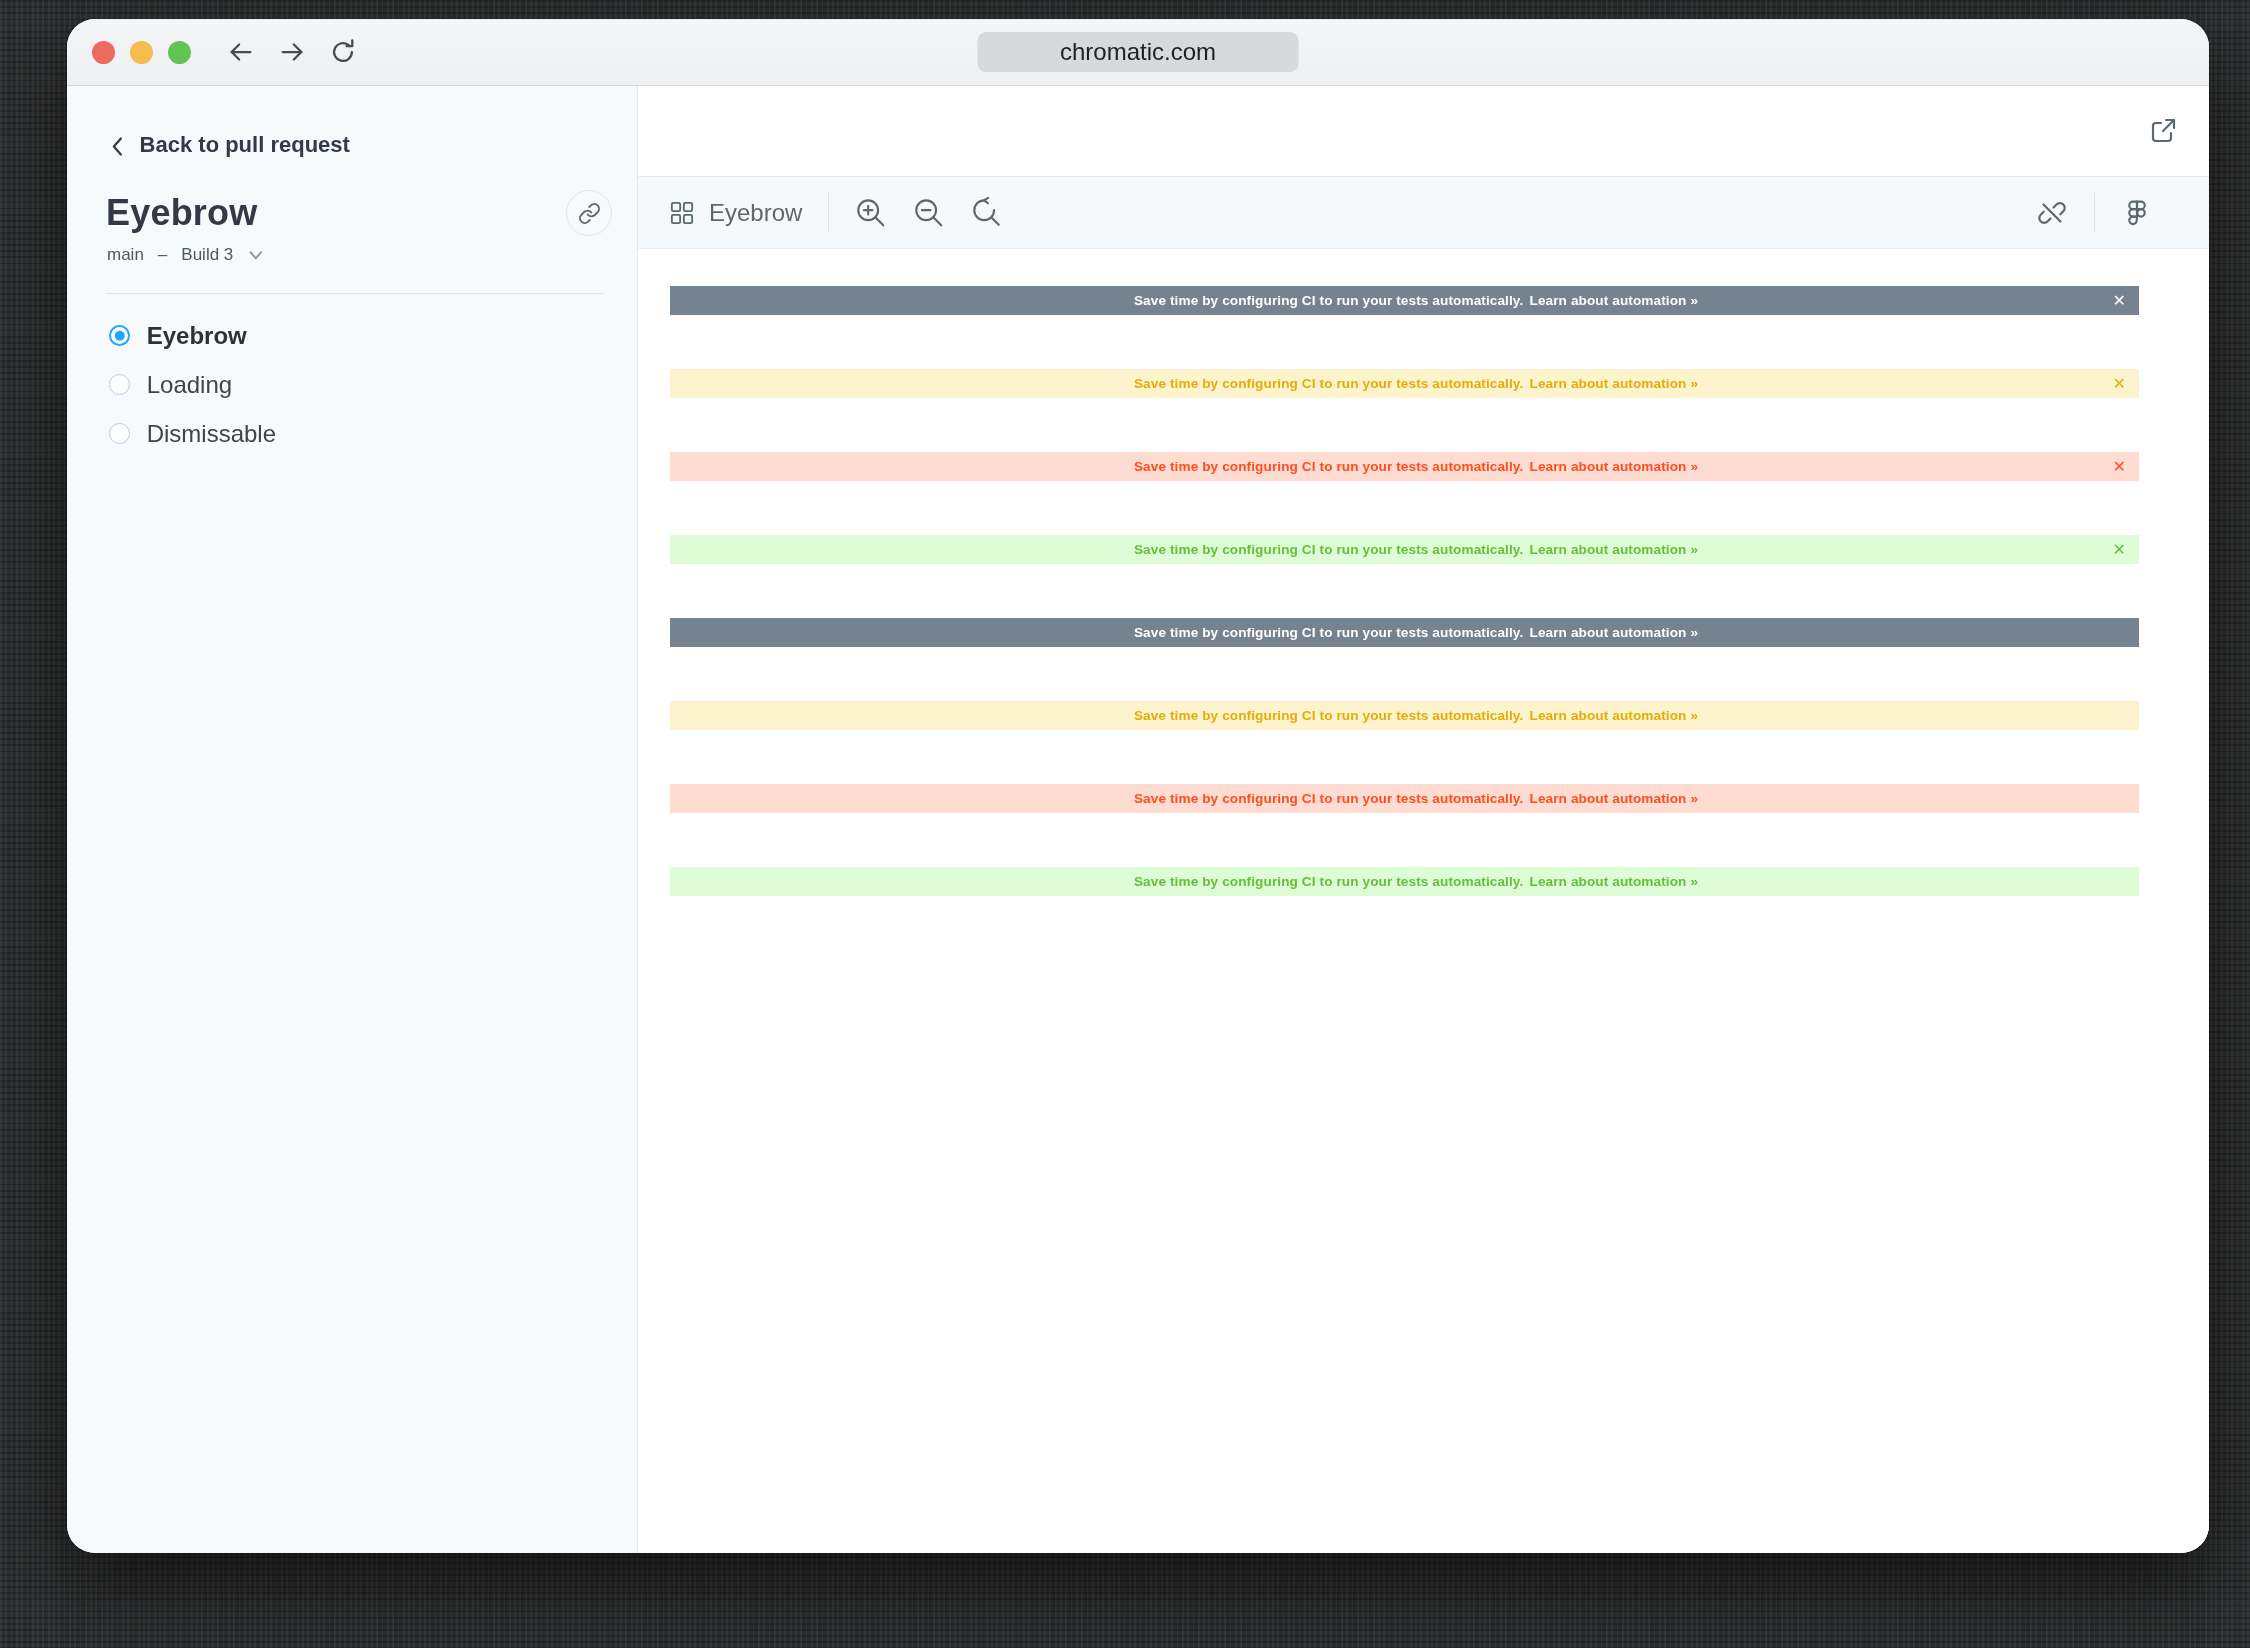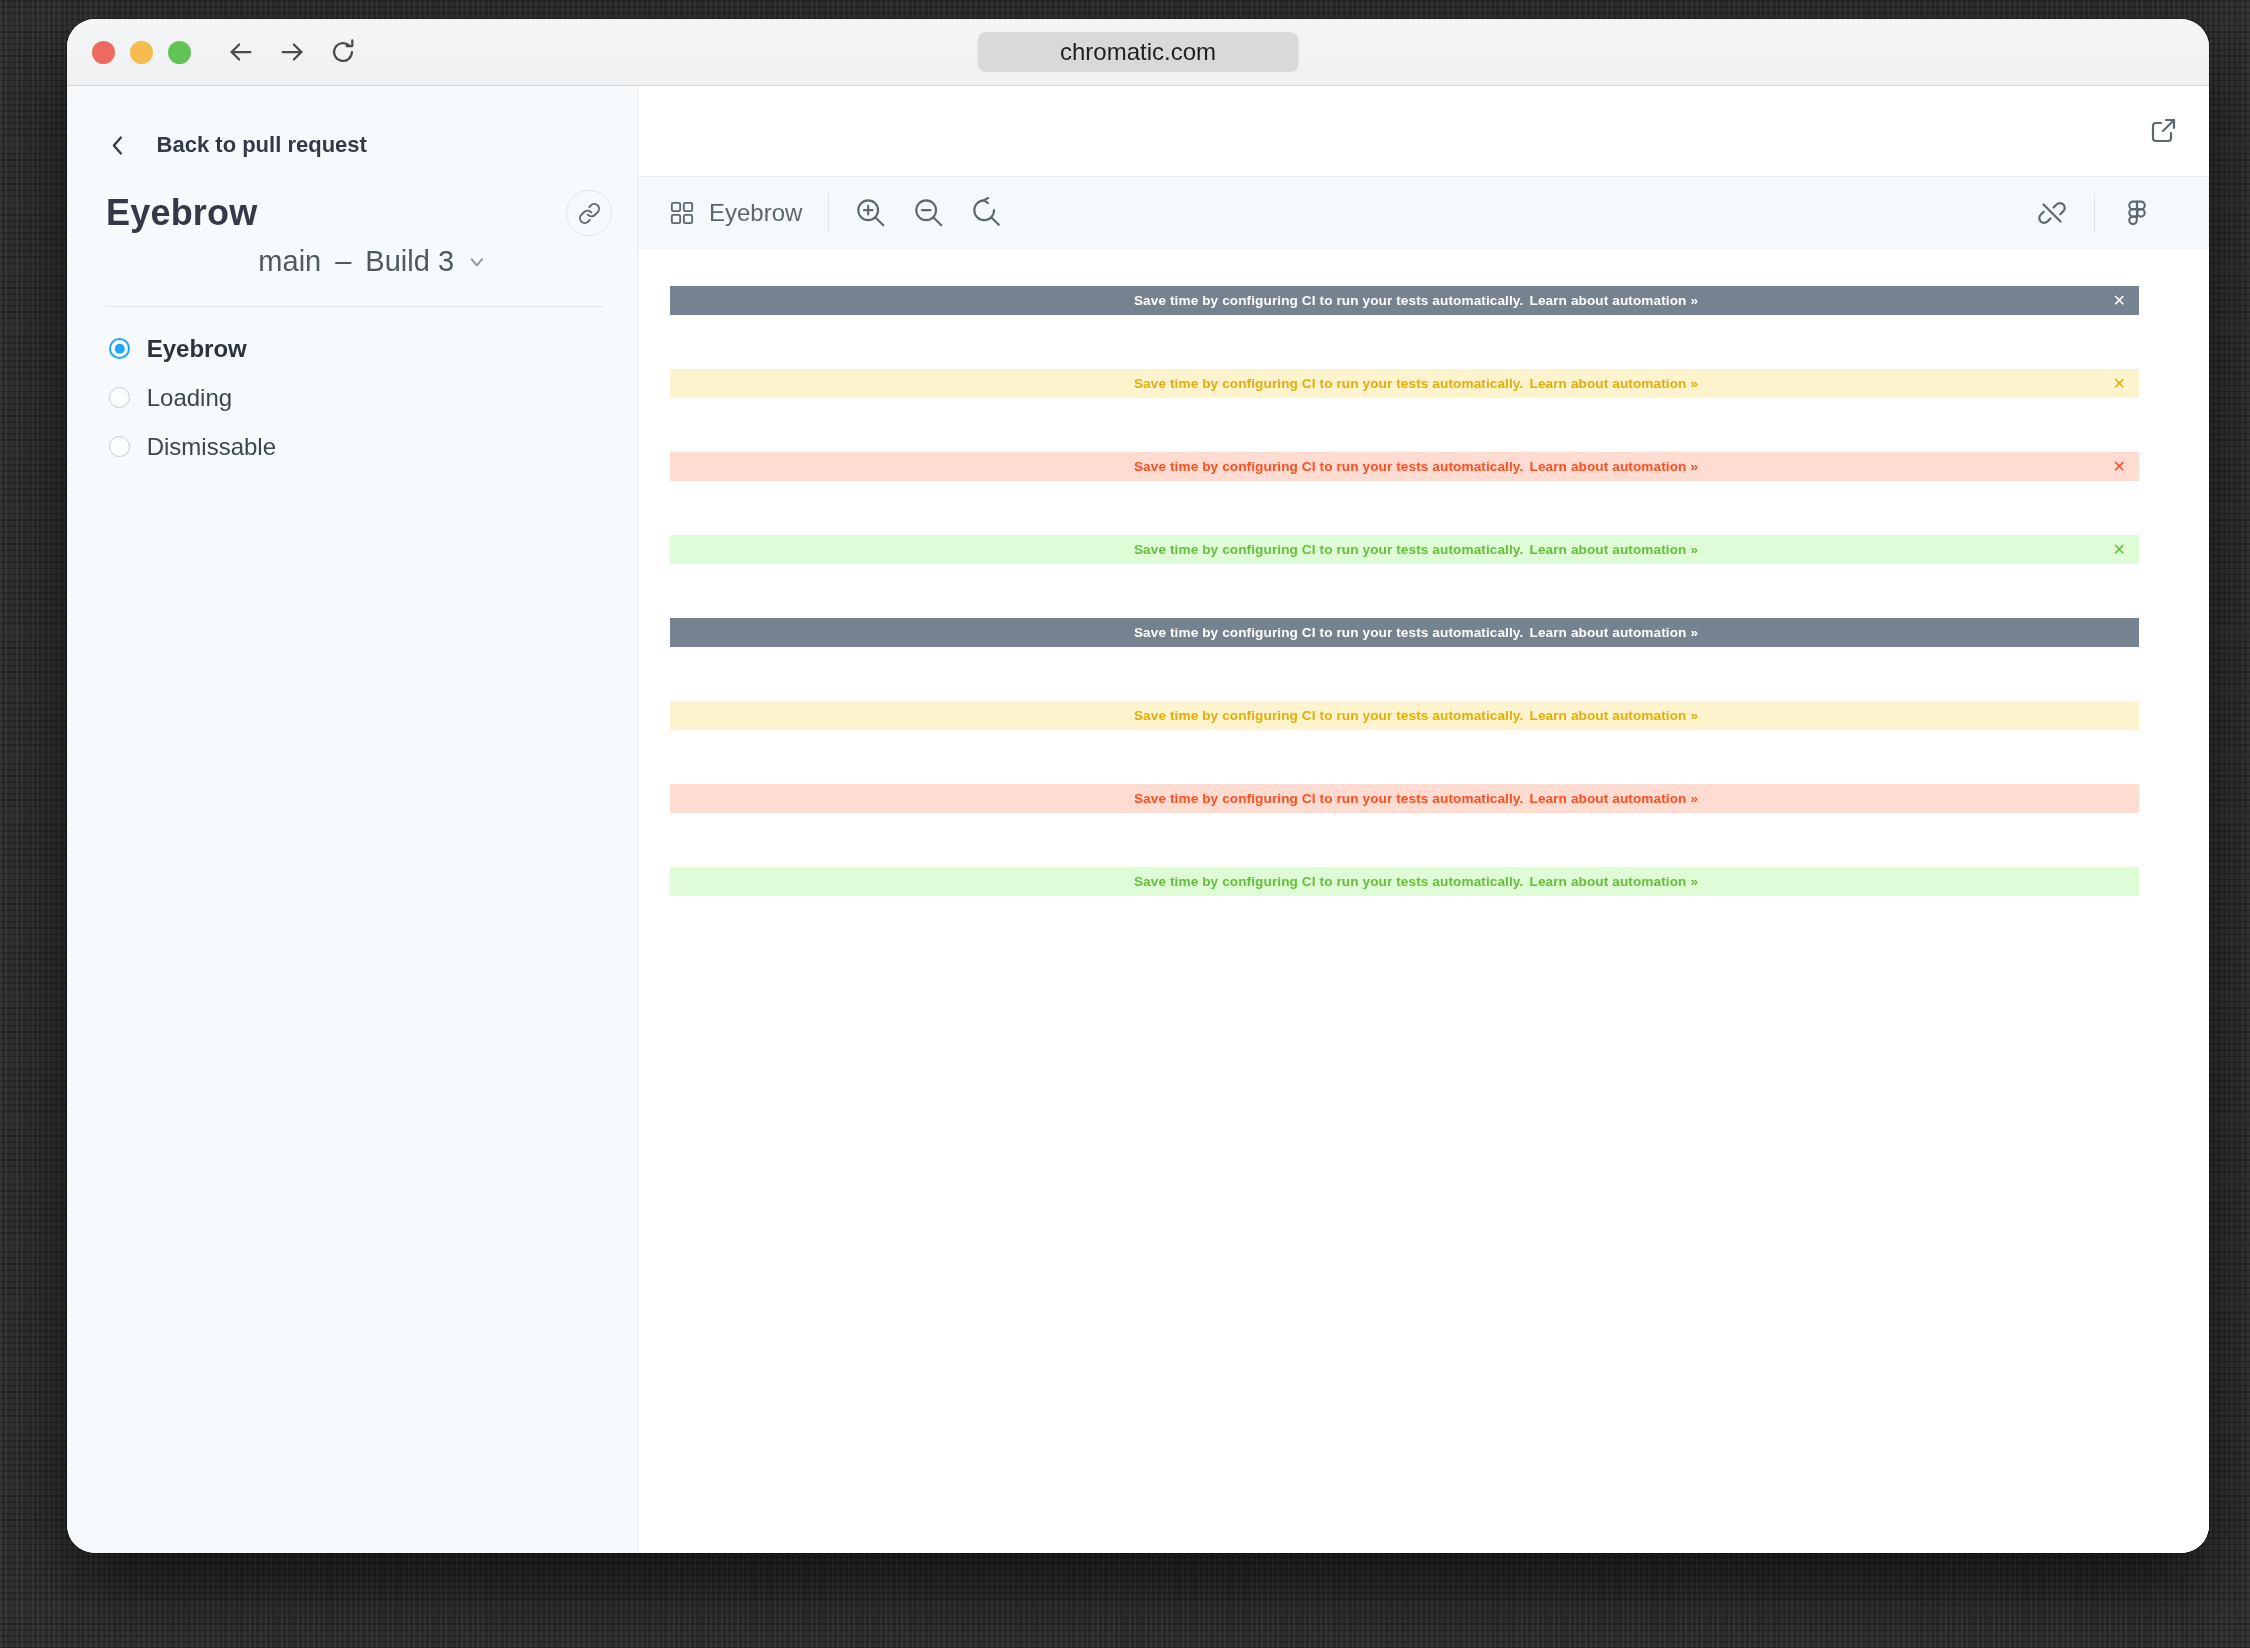--- a/index.html
+++ b/index.html
@@ -34,30 +34,30 @@
     display: flex; align-items: center; justify-content: center;
     font-size: 24px; color: #1e2022;
   }
   svg { display: block; width: 100%; height: 100%; }
   .stroke { fill: none; stroke: currentColor; stroke-linecap: round; stroke-linejoin: round; }
   
   .app { display: flex; height: 1468px; }
   .sidebar {
     width: 571px; flex: 0 0 571px; background: #f7fafc; border-right: 0.9px solid #e4e9ee;
   }
-  .back-link { display: flex; align-items: center; gap: 30px; margin: 46px 0 0 42px;
+  .back-link { display: flex; align-items: flex-end; gap: 13px; margin: 46px 0 0 42px;
     font-size: 22px; font-weight: 700; color: #333947; cursor: pointer; }
   .back-link .chev { width: 17.6px; height: 23px; color: #333947; }
   .title-row { display: flex; justify-content: space-between; align-items: center; padding: 32px 24.6px 0 39px; }
   .story-title { font-size: 36px; font-weight: 800; color: #333947; letter-spacing: 0.2px; }
   .link-btn { width: 46px; height: 46px; border-radius: 50%; border: 0.9px solid #e0e6ec;
     background: transparent; color: #5c6870; display: flex; align-items: center; justify-content: center; cursor: pointer; }
   .link-btn .ic { width: 23px; height: 23px; }
   .subtitle { display: flex; align-items: center; gap: 14px; margin: 8.8px 0 0 40px;
-    font-size: 29px; color: #4e5861; justify-content: center; }
+    font-size: 17px; color: #4e5861; }
   .subtitle .chev-down { width: 17.6px; height: 17.6px; color: #8b97a2; cursor: pointer; }
   .sidebar-divider { height: 0.9px; background: #dfe5eb; margin: 28px 33px 0 39px; }
   .variants { margin: 28px 0 0 42px; }
   .variant-row { display: flex; align-items: center; gap: 16.7px; margin-bottom: 21px; cursor: pointer; }
   .radio { width: 21px; height: 21px; border-radius: 50%; border: 1.8px solid #c2cbd4;
     background: #fdfefe; position: relative; flex: 0 0 21px; }
   .radio.selected { border: 2.6px solid var(--accent); }
   .radio.selected::after { content: ""; position: absolute; left: 50%; top: 50%;
     width: 10.5px; height: 10.5px; border-radius: 50%; background: var(--accent);
     transform: translate(-50%,-50%); }

